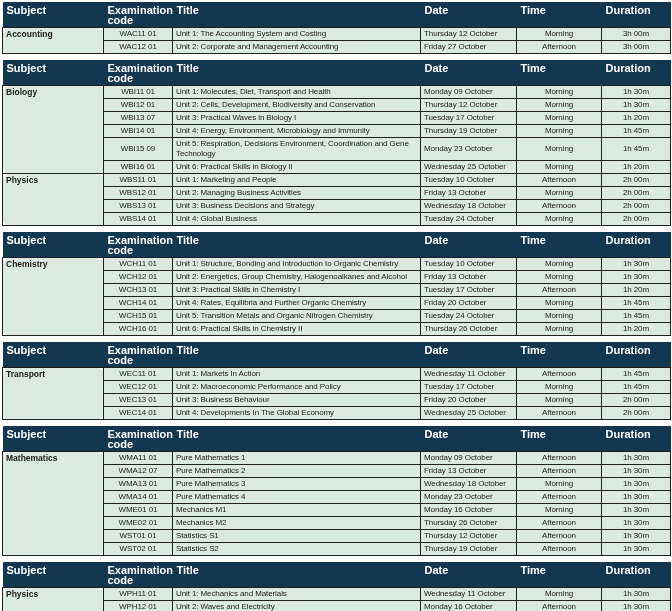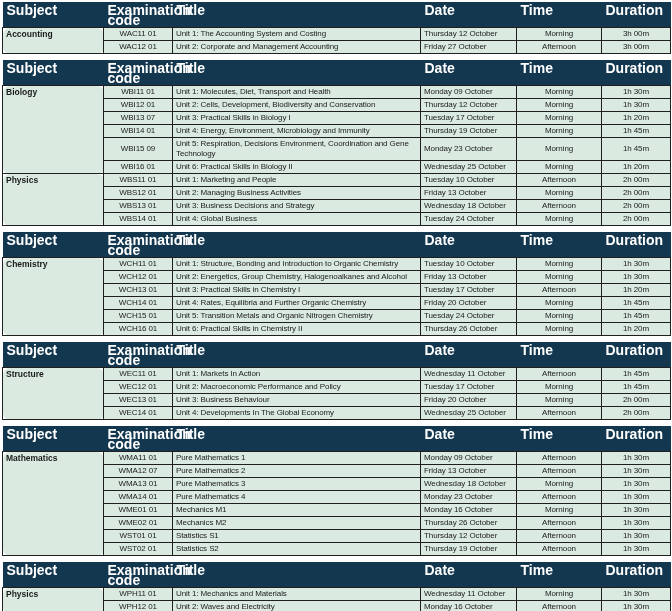--- a/index.html
+++ b/index.html
@@ -20,21 +20,21 @@
   }
   col.col-subject{width:101px;}
   col.col-code{width:69px;}
   col.col-title{width:248px;}
   col.col-date{width:96px;}
   col.col-time{width:85px;}
   col.col-duration{width:69px;}
   th{
     background:var(--header-bg);
     color:var(--header-text);
-    font-size:14px;
+    font-size:11px;
     font-weight:700;
     text-align:left;
     vertical-align:top;
     line-height:10px;
     padding:3px 4px 2px 4px;
     border:none;
     letter-spacing:0;
   }
   th.center{text-align:left;}
   td{
@@ -128,21 +128,21 @@
         </tr>
         <tr>
           <td class="center">WBI12 01</td>
           <td>Unit 2: Cells, Development, Biodiversity and Conservation</td>
           <td>Thursday 12 October</td>
           <td class="center">Morning</td>
           <td class="center">1h 30m</td>
         </tr>
         <tr>
           <td class="center">WBI13 07</td>
-          <td>Unit 3: Practical Skills in Biology I</td>
+          <td>Unit 3: Practical Waves in Biology I</td>
           <td>Tuesday 17 October</td>
           <td class="center">Morning</td>
           <td class="center">1h 20m</td>
         </tr>
         <tr>
           <td class="center">WBI14 01</td>
           <td>Unit 4: Energy, Environment, Microbiology and Immunity</td>
           <td>Thursday 19 October</td>
           <td class="center">Morning</td>
           <td class="center">1h 45m</td>
@@ -271,21 +271,21 @@
           <th>Subject</th>
           <th>Examination code</th>
           <th>Title</th>
           <th>Date</th>
           <th class="center">Time</th>
           <th class="center">Duration</th>
         </tr>
       </thead>
       <tbody>
         <tr>
-          <td class="subject" rowspan="4">Structure</td>
+          <td class="subject" rowspan="4">Transport</td>
           <td class="center">WEC11 01</td>
           <td>Unit 1: Markets In Action</td>
           <td>Wednesday 11 October</td>
           <td class="center">Afternoon</td>
           <td class="center">1h 45m</td>
         </tr>
         <tr>
           <td class="center">WEC12 01</td>
           <td>Unit 2: Macroeconomic Performance and Policy</td>
           <td>Tuesday 17 October</td>

